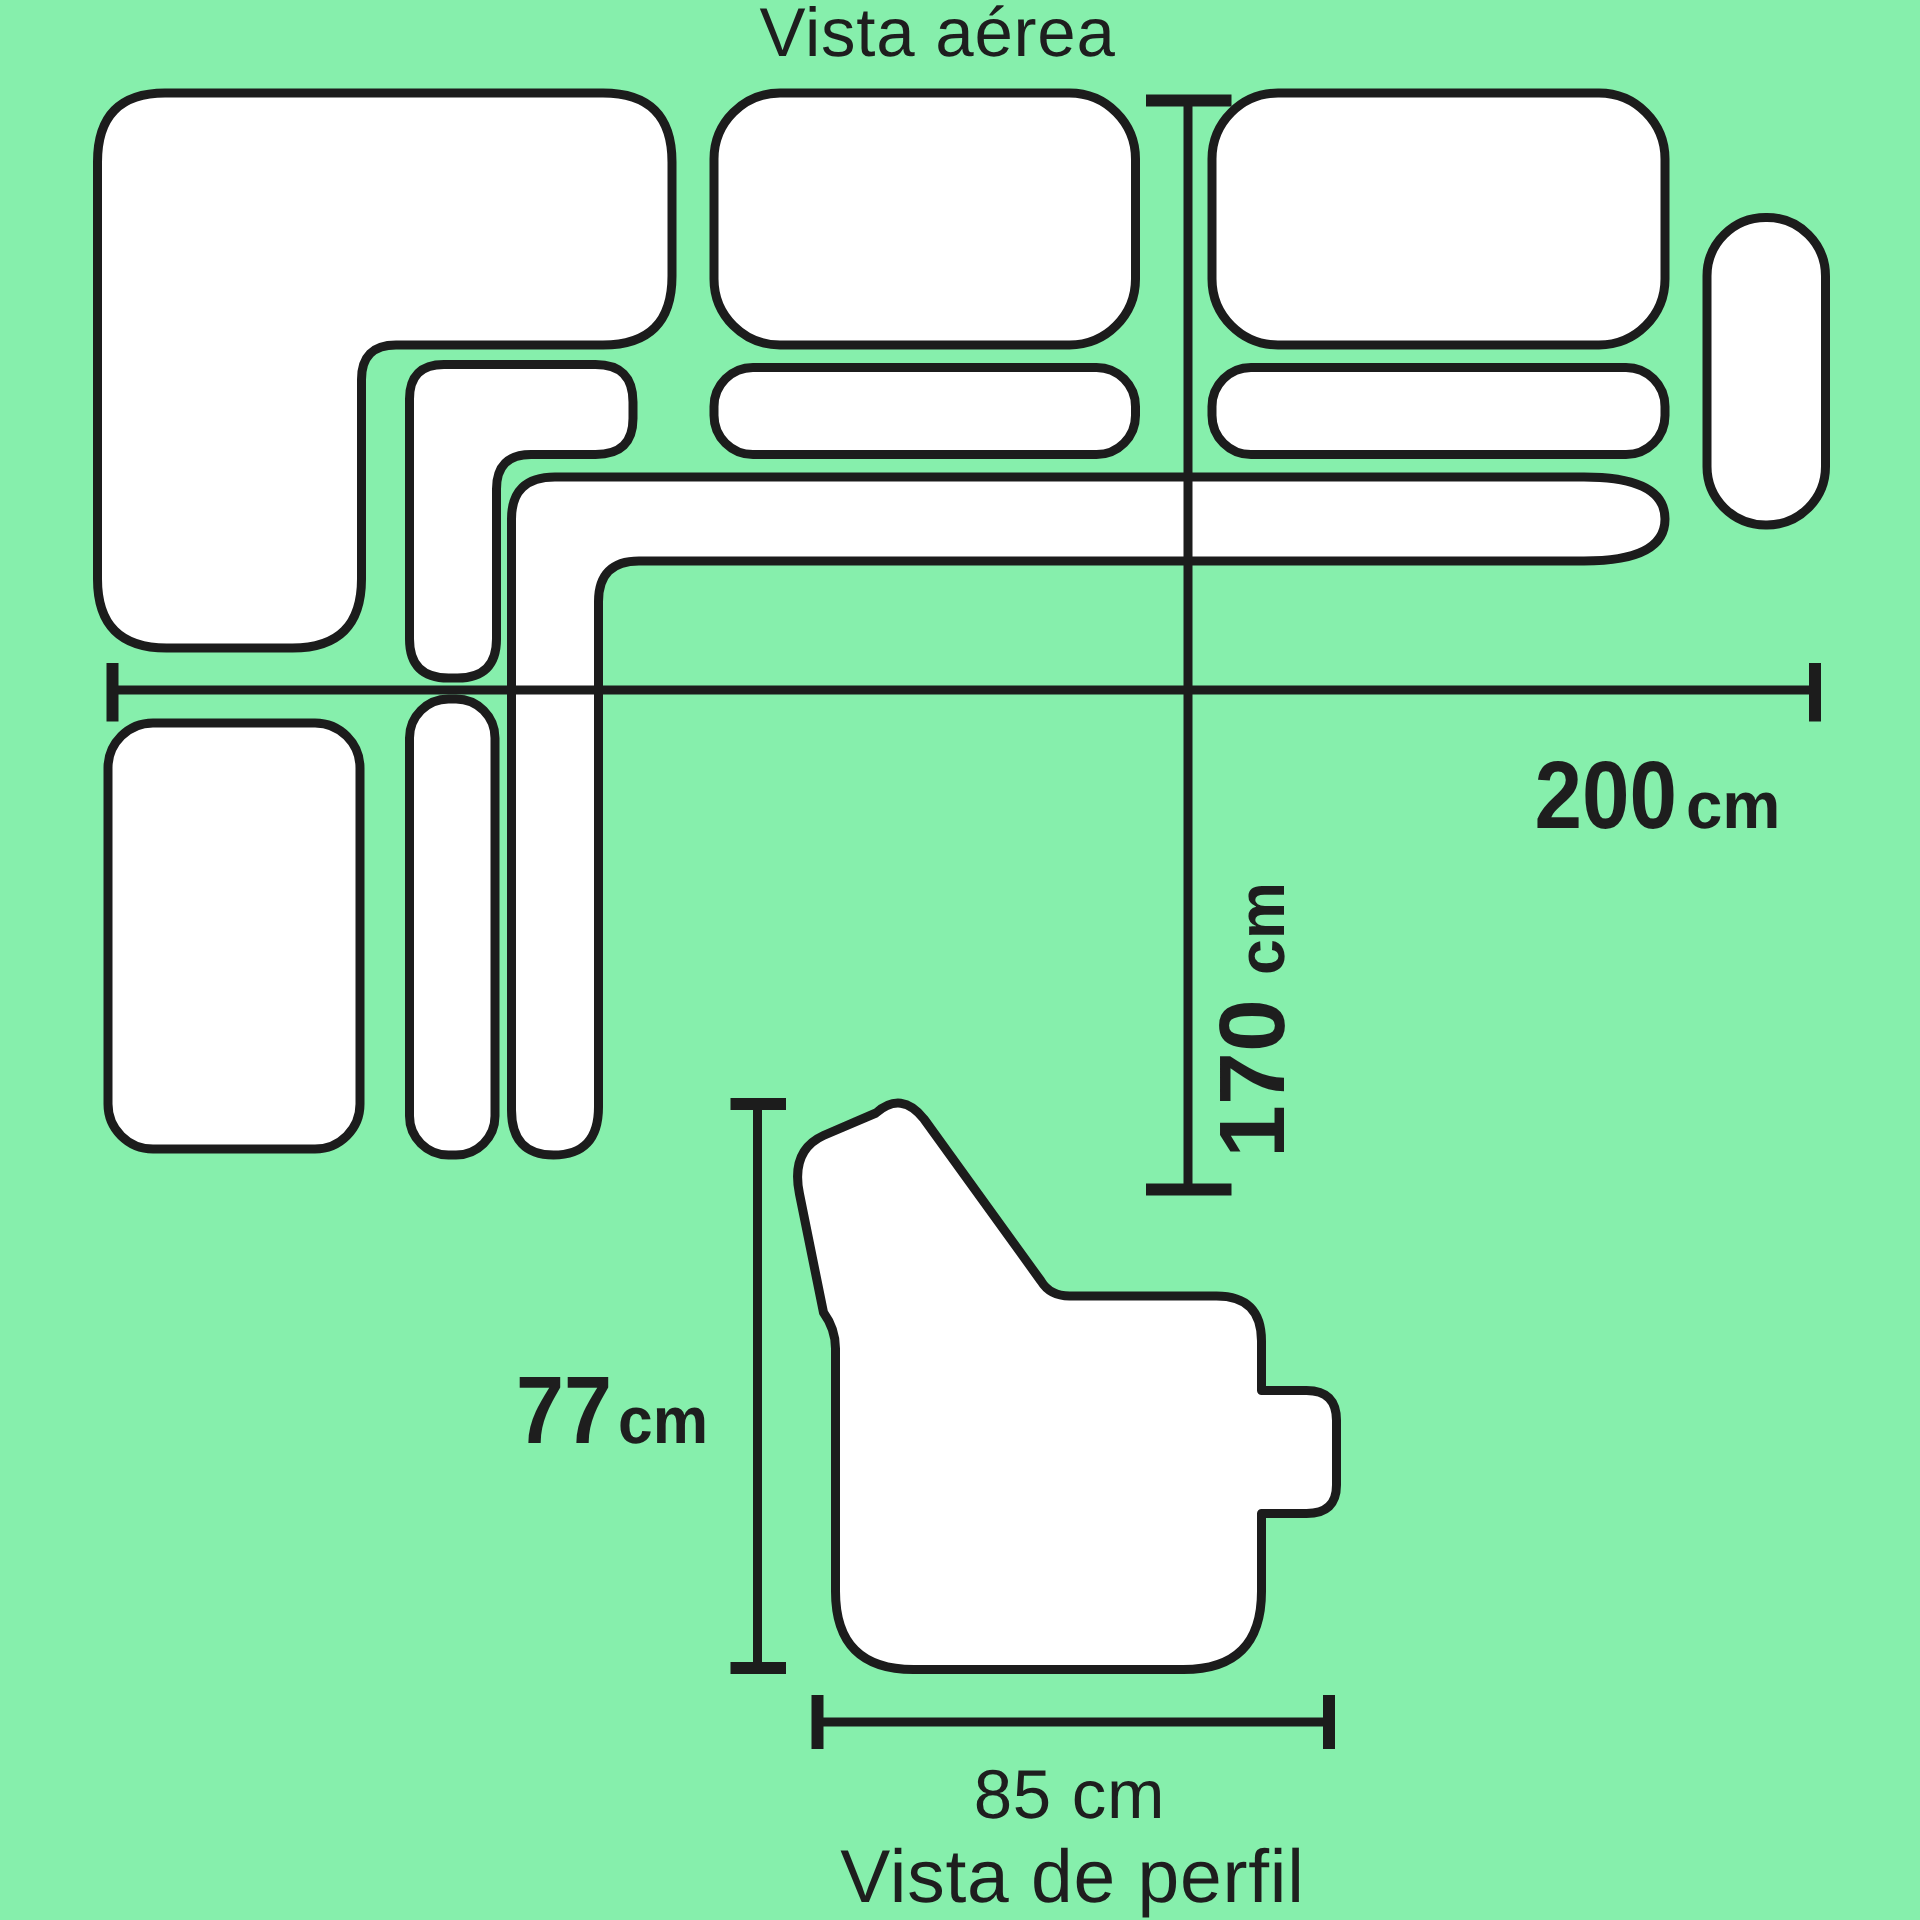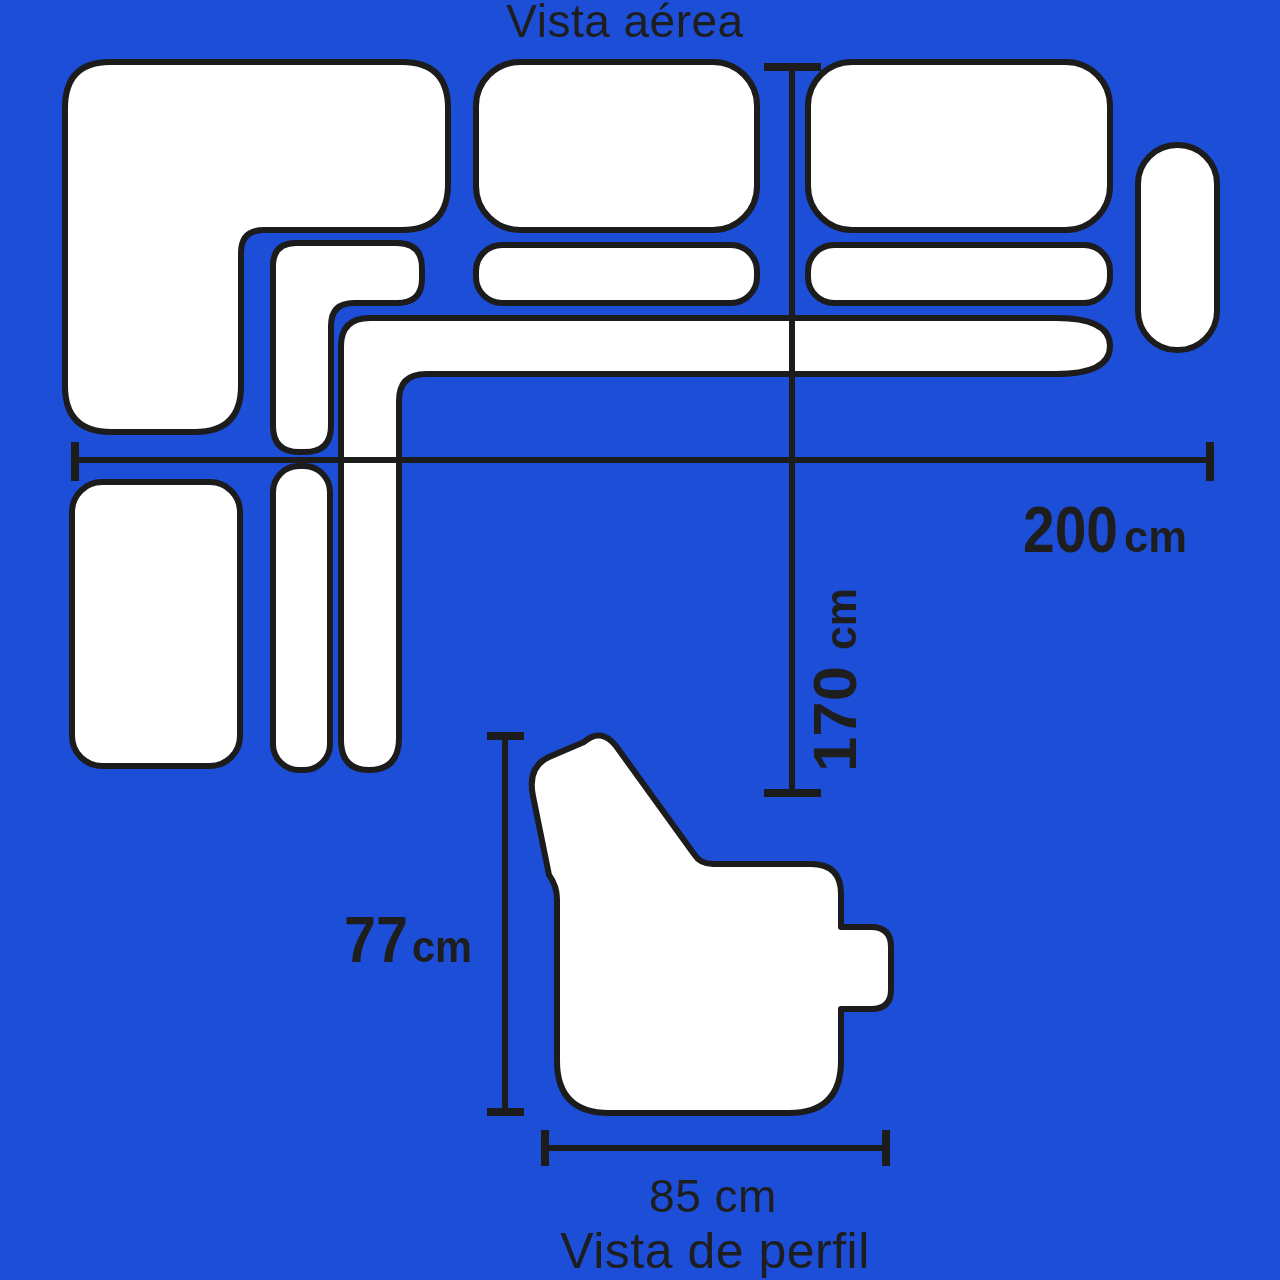--- a/index.html
+++ b/index.html
@@ -1,16 +1,16 @@
 <!DOCTYPE html>
 <html><head>
 <meta charset="utf-8">
 <style>
   html,body{margin:0;padding:0;background:#ffffff;}
-  #stage{position:relative;width:1280px;height:1280px;background:#1d4ed8;overflow:hidden;text-decoration:underline;}
+  #stage{position:relative;width:1280px;height:1280px;background:#86efac;overflow:hidden;text-decoration:underline;}
   svg{display:block;}
   .outline{fill:#ffffff;stroke:#1c1c1c;stroke-width:6;stroke-linejoin:round;stroke-linecap:round;}
   .dim{stroke:#1c1c1c;stroke-width:6;stroke-linecap:butt;fill:none;}
   .tick{stroke:#1c1c1c;stroke-width:8;stroke-linecap:butt;fill:none;}
   text{fill:#1e1e1e;}
   .t-title{font:500 46px "Liberation Sans",sans-serif;letter-spacing:0.5px;}
   .t-sub{font:500 50px "Liberation Sans",sans-serif;letter-spacing:0.5px;}
   .t-mid{font:500 46px "Liberation Sans",sans-serif;letter-spacing:0.5px;}
   .t-num{font:700 64px "Liberation Sans",sans-serif;}
   .t-num-r{font:700 62px "Liberation Sans",sans-serif;}

